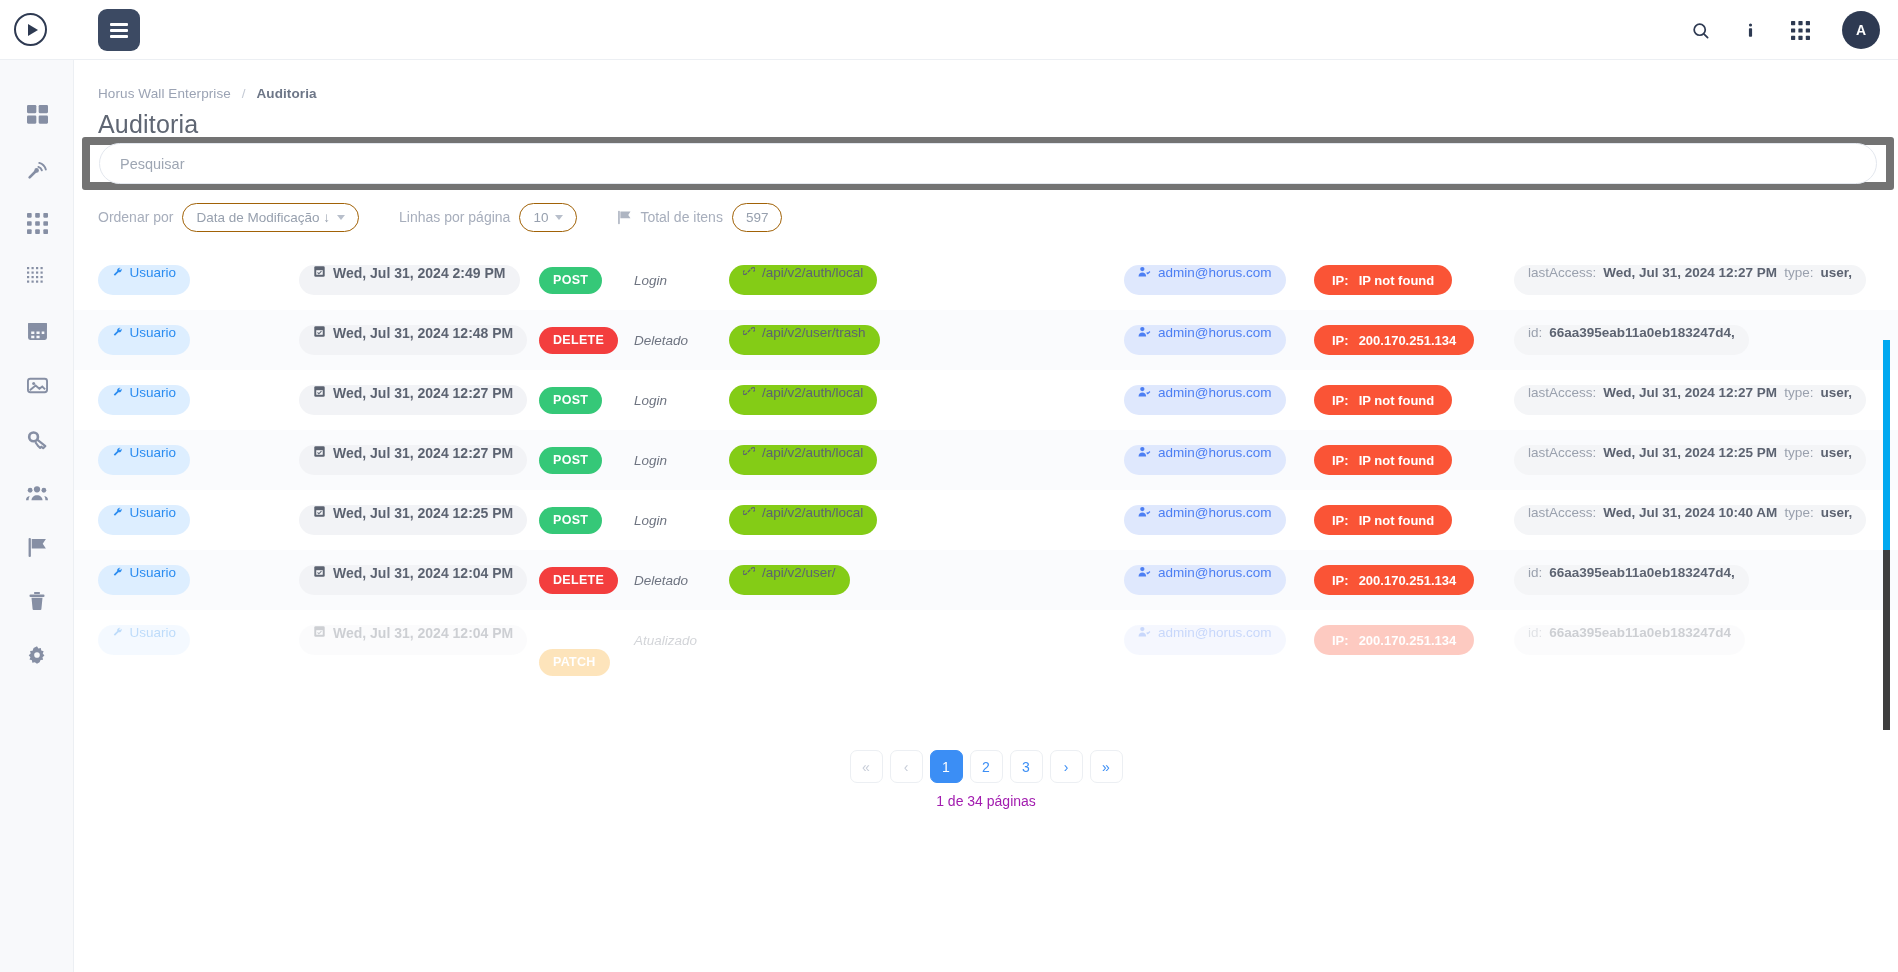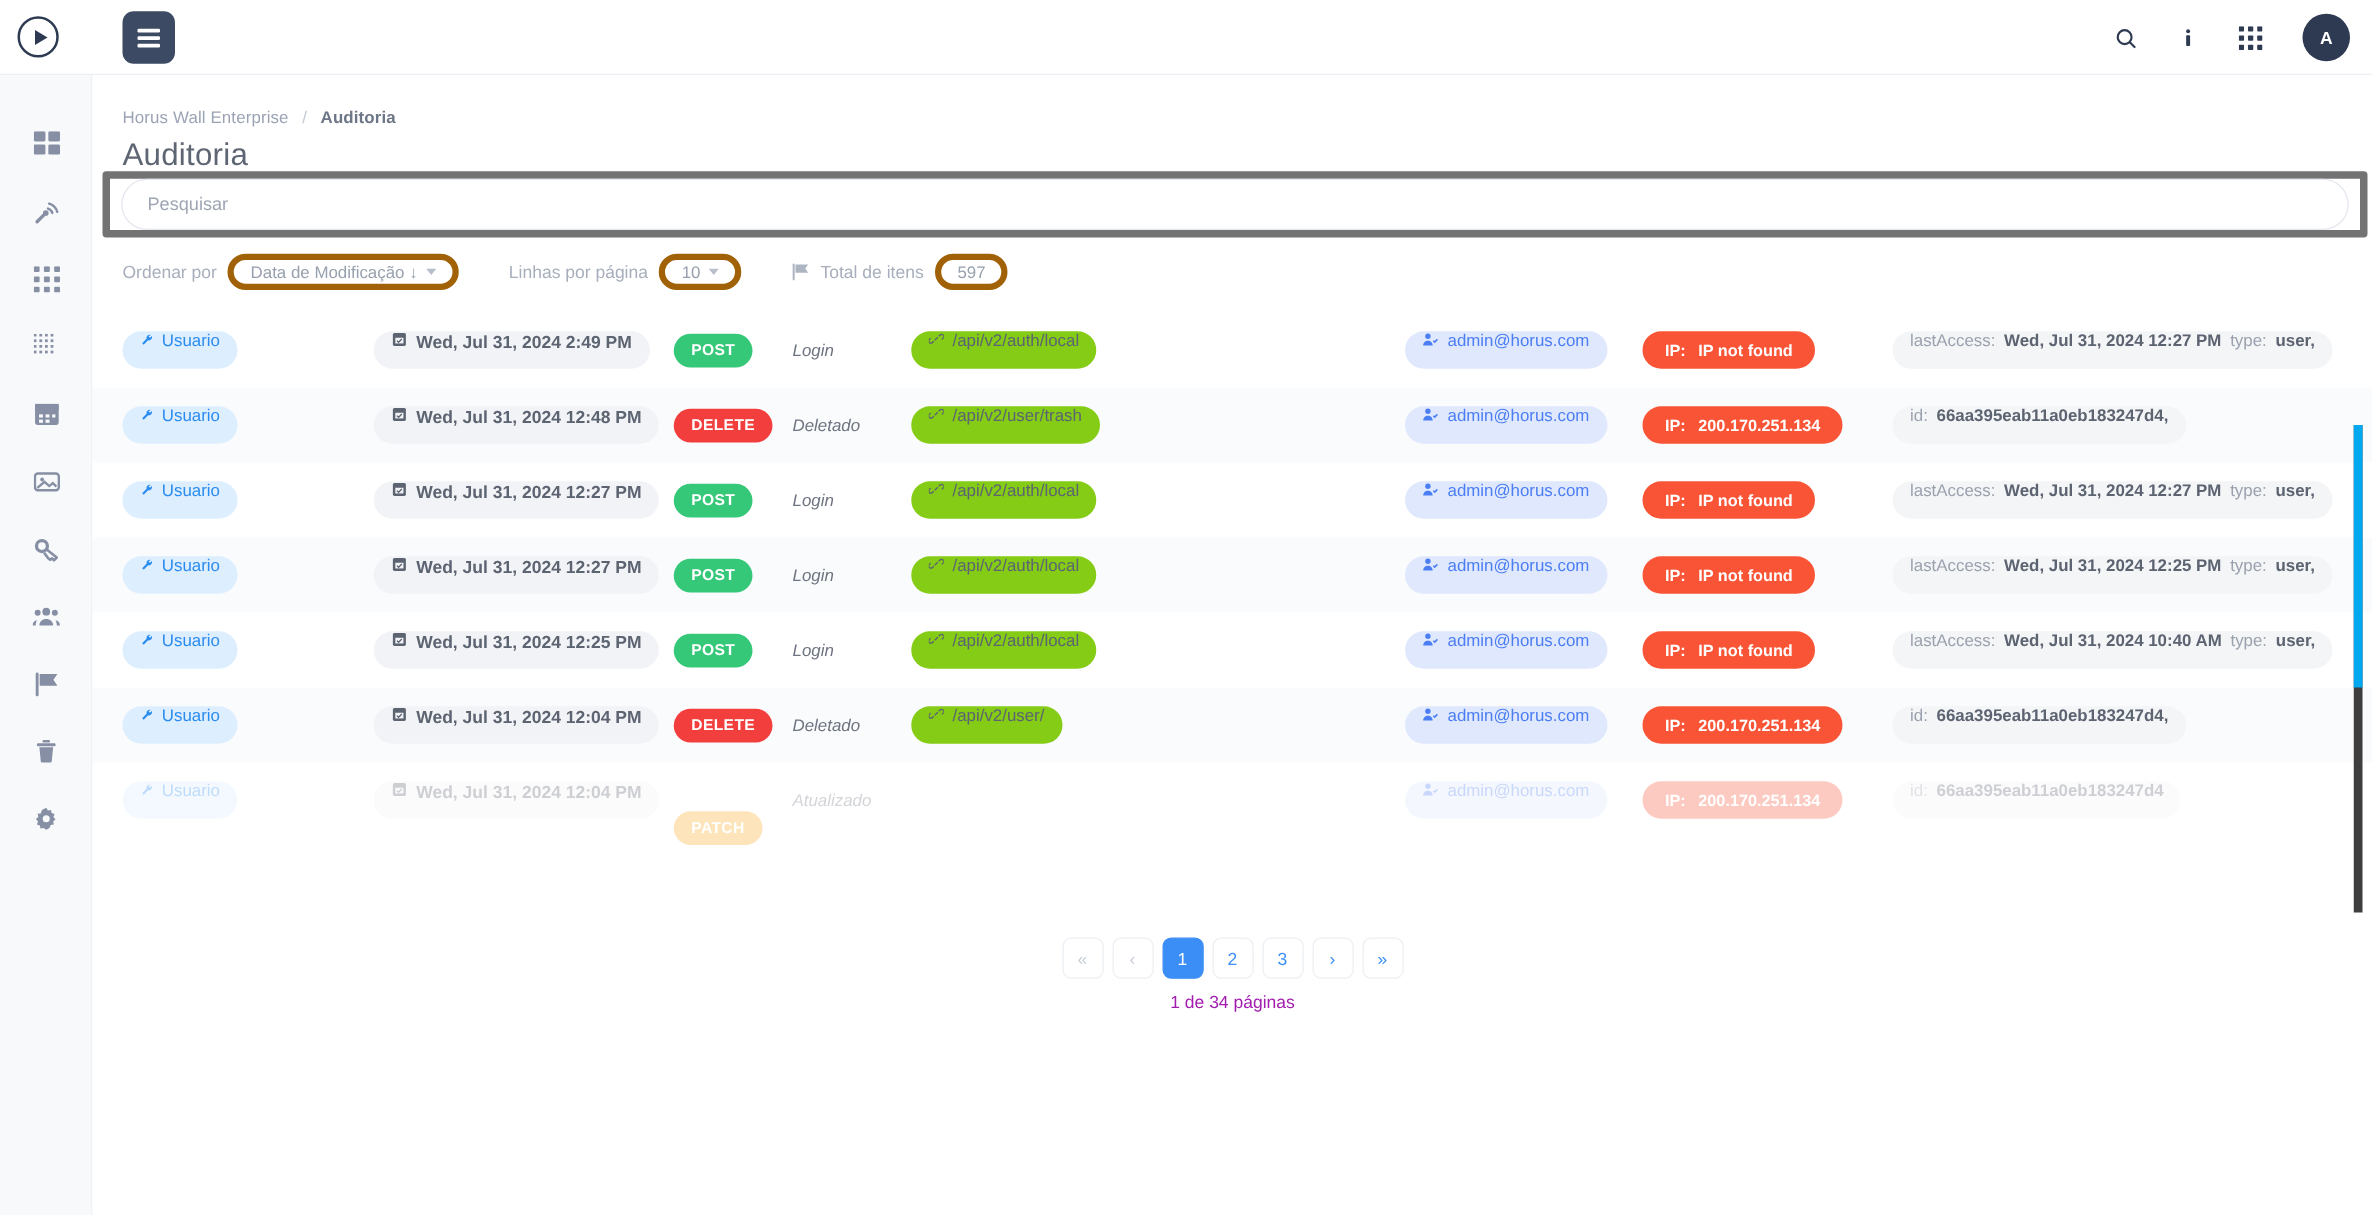--- a/index.html
+++ b/index.html
@@ -81,21 +81,21 @@
   .breadcrumb .cur { color: #6d7687; font-weight: 700; }
   .page-title {
     position: absolute; left: 24px; top: 50px;
     font-size: 25px; color: #5f6673; font-weight: 400; letter-spacing: .2px;
   }
 
   
   .search-wrap {
     position: absolute; left: 8px; top: 77px;
     width: 1812px; height: 53px;
-    border: 6px solid #737373;
+    border: 8px solid #737373;
     border-radius: 3px;
     background: #ffffff;
     display: flex; align-items: center;
     padding: 0 9px;
   }
   .search-input {
     width: 100%; height: 41px;
     border: 1px solid #e3e7ee; border-radius: 22px;
     background: #fff;
     font-family: "Liberation Sans", sans-serif;
@@ -105,21 +105,21 @@
   .search-input::placeholder { color: #9ea6b3; }
 
   
   .filters {
     position: absolute; left: 24px; top: 142px;
     height: 30px; display: flex; align-items: center; gap: 0;
     font-size: 14px; color: #a7aebc;
   }
   .flabel { margin-right: 9px; }
   .pill {
-    height: 29px; border: 5px solid #a16207; border-radius: 15px;
+    height: 29px; border: 1px solid #a16207; border-radius: 15px;
     background: #fff; display: inline-flex; align-items: center;
     padding: 0 13px; font-size: 13.5px; color: #97a0ae; cursor: pointer;
     gap: 7px;
   }
   .pill .caret {
     width: 0; height: 0;
     border-left: 4px solid transparent; border-right: 4px solid transparent;
     border-top: 5px solid #b8bfcb;
   }
   .gap-lg { width: 40px; display:inline-block; }

